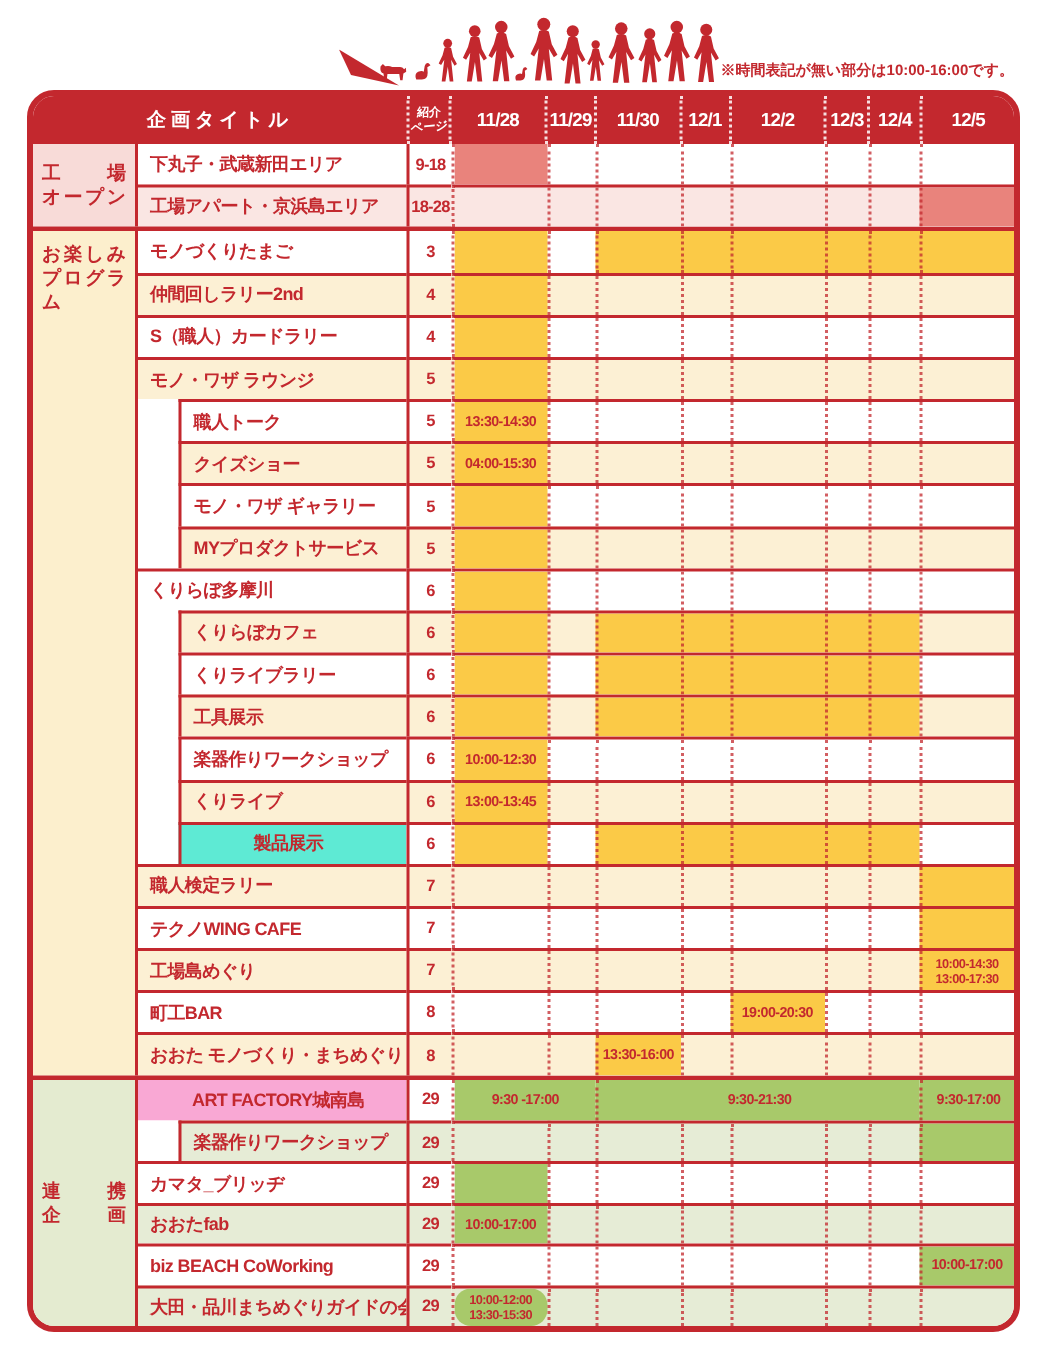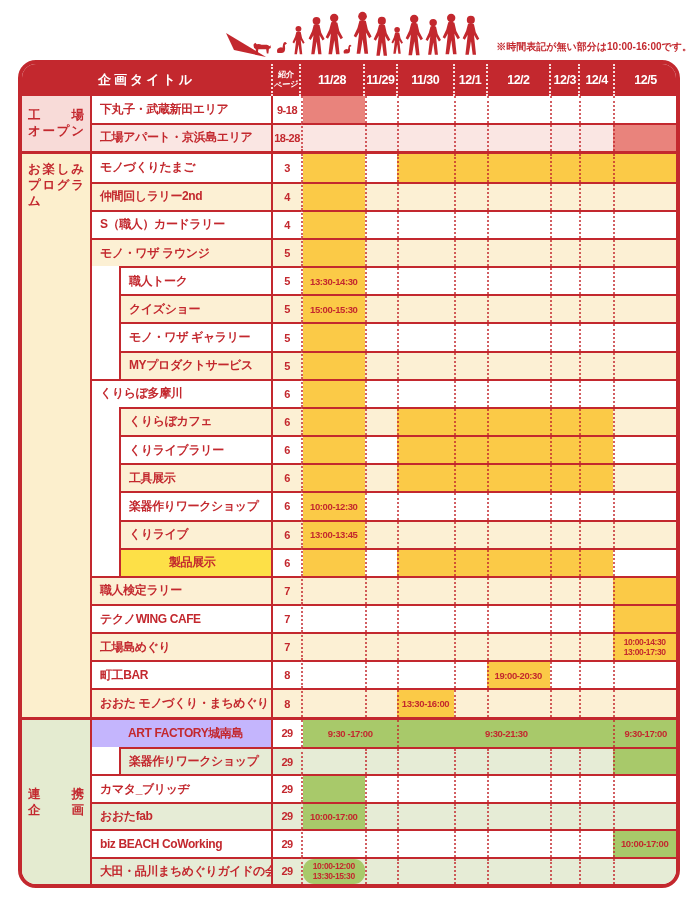--- a/index.html
+++ b/index.html
@@ -16,21 +16,21 @@
   .topbar{position:absolute;left:0;top:0;width:696px;height:60px;}
   .bubble{
     position:absolute;left:18px;top:6px;width:212px;height:45px;
     background:var(--red);border-radius:24px;color:#fff;
     display:flex;align-items:center;justify-content:center;
     font-size:28px;font-weight:bold;letter-spacing:3px;
   }
   .tail{position:absolute;left:222px;top:33px;}
   .figures{position:absolute;left:252px;top:8px;}
   .note{
-    position:absolute;right:4px;top:40px;
+    position:absolute;right:20px;top:40px;
     font-size:10px;font-weight:bold;color:var(--red);white-space:nowrap;
   }
   
   .sched{
     position:absolute;left:18px;top:60px;width:662px;height:828px;
     box-sizing:border-box;border:4px solid var(--red);border-radius:18px;
     overflow:hidden;background:#fff;display:flex;flex-direction:column;
   }
   .thead{flex:0 0 32px;background:var(--red);display:flex;color:#fff;}
   .th-title{flex:0 0 249px;display:flex;align-items:center;justify-content:center;
@@ -255,21 +255,21 @@
             <div class="rtitle bt" style="background: rgb(252, 240, 212);">クイズショー</div>
             <div class="rpage bt" style="background: rgb(252, 240, 212);">5</div>
             <div class="rtl bt" style="background: rgb(252, 240, 212);">
               <div class="vline" style="left: 16.5%;"></div>
               <div class="vline" style="left: 25.3%;"></div>
               <div class="vline" style="left: 40.4%;"></div>
               <div class="vline" style="left: 49.2%;"></div>
               <div class="vline" style="left: 66.2%;"></div>
               <div class="vline" style="left: 73.9%;"></div>
               <div class="vline" style="left: 83.2%;"></div>
-              <div class="bar" style="left: 0%; width: 16.5%; background: rgb(251, 202, 71);">15:00-15:30</div>
+              <div class="bar" style="left: 0%; width: 16.5%; background: rgb(251, 202, 71);">04:00-15:30</div>
             </div>
           </div>
           <div class="row indented">
             <div class="indent"></div>
             <div class="rtitle bt" style="background: rgb(255, 255, 255);">モノ・ワザ ギャラリー</div>
             <div class="rpage bt" style="background: rgb(255, 255, 255);">5</div>
             <div class="rtl bt" style="background: rgb(255, 255, 255);">
               <div class="vline" style="left: 16.5%;"></div>
               <div class="vline" style="left: 25.3%;"></div>
               <div class="vline" style="left: 40.4%;"></div>
@@ -382,21 +382,21 @@
               <div class="vline" style="left: 40.4%;"></div>
               <div class="vline" style="left: 49.2%;"></div>
               <div class="vline" style="left: 66.2%;"></div>
               <div class="vline" style="left: 73.9%;"></div>
               <div class="vline" style="left: 83.2%;"></div>
               <div class="bar" style="left: 0%; width: 16.5%; background: rgb(251, 202, 71);">13:00-13:45</div>
             </div>
           </div>
           <div class="row indented">
             <div class="indent"></div>
-            <div class="rtitle bt" style="background: #fde047; padding-left: 48px;">製品展示</div>
+            <div class="rtitle bt" style="background: #5eead4; padding-left: 48px;">製品展示</div>
             <div class="rpage bt" style="background: rgb(255, 255, 255);">6</div>
             <div class="rtl bt" style="background: rgb(255, 255, 255);">
               <div class="vline" style="left: 16.5%;"></div>
               <div class="vline" style="left: 25.3%;"></div>
               <div class="vline" style="left: 40.4%;"></div>
               <div class="vline" style="left: 49.2%;"></div>
               <div class="vline" style="left: 66.2%;"></div>
               <div class="vline" style="left: 73.9%;"></div>
               <div class="vline" style="left: 83.2%;"></div>
               <div class="bar" style="left: 0%; width: 16.5%; background: rgb(251, 202, 71);"></div>
@@ -476,21 +476,21 @@
           </div>
         </div>
       </div>
       <div class="section" style="flex-grow: 6;">
         <div class="cat" style="background: rgb(228, 235, 208);">
           <div class="cat-line">連携</div>
           <div class="cat-line">企画</div>
         </div>
         <div class="rowsbox">
           <div class="row first cover">
-            <div class="rtitle bt" style="background: #c4b5fd; padding-left: 36px;">ART FACTORY城南島</div>
+            <div class="rtitle bt" style="background: #f9a8d4; padding-left: 36px;">ART FACTORY城南島</div>
             <div class="rpage bt" style="background: rgb(255, 255, 255);">29</div>
             <div class="rtl bt" style="background: rgb(255, 255, 255);">
               <div class="vline" style="left: 16.5%;"></div>
               <div class="vline" style="left: 25.3%;"></div>
               <div class="vline" style="left: 40.4%;"></div>
               <div class="vline" style="left: 49.2%;"></div>
               <div class="vline" style="left: 66.2%;"></div>
               <div class="vline" style="left: 73.9%;"></div>
               <div class="vline" style="left: 83.2%;"></div>
               <div class="bar" style="left: 0%; width: 25.3%; background: rgb(168, 201, 106);">9:30 -17:00</div>

